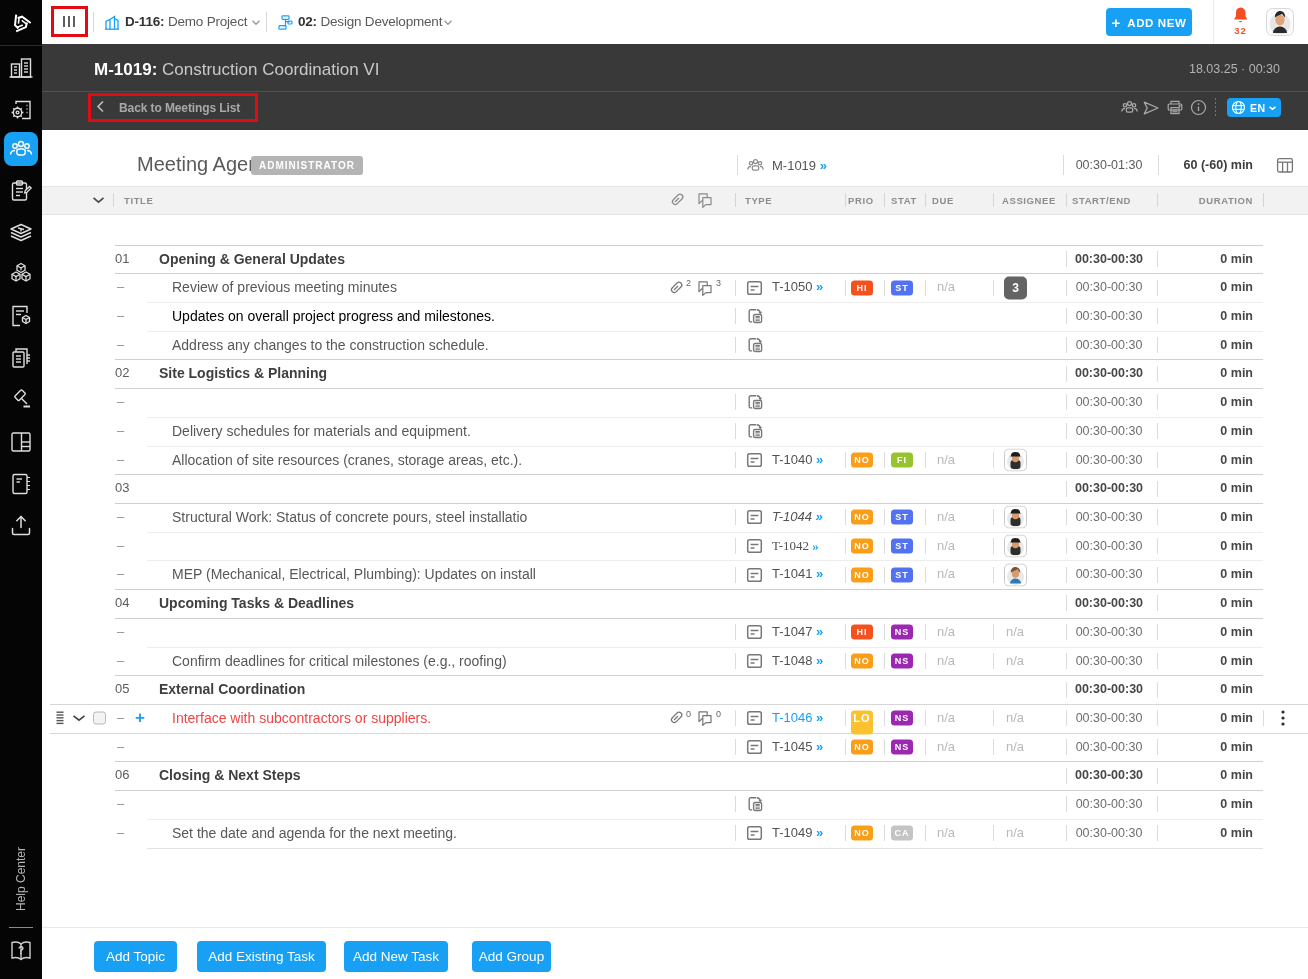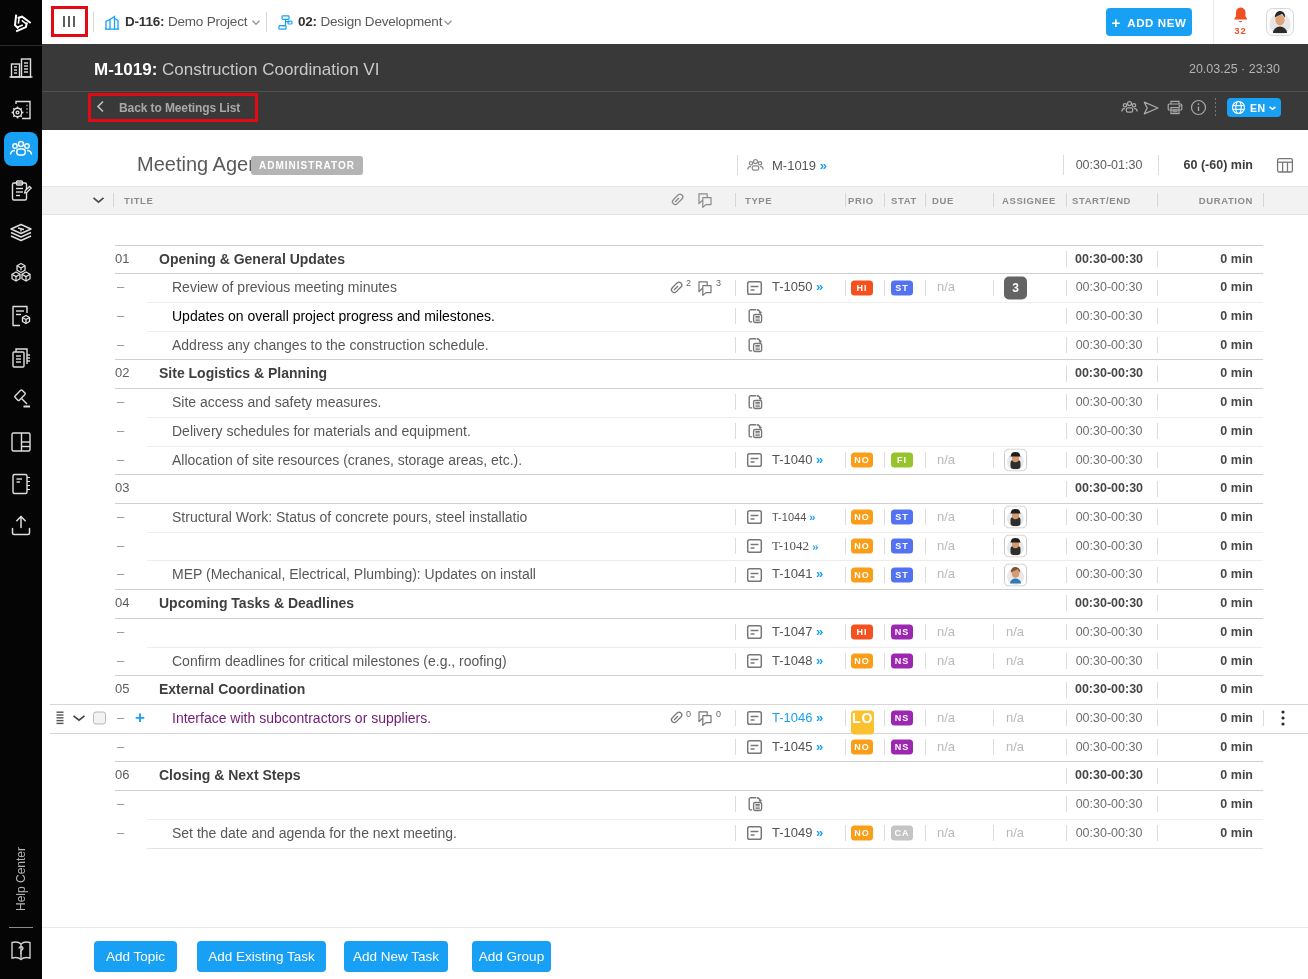--- a/index.html
+++ b/index.html
@@ -57,21 +57,21 @@
 <div style="position:absolute;left:1266px;top:8px;">
     <svg width="28" height="28" viewBox="0 0 28 28" style="">
       <rect x="0.5" y="0.5" width="27" height="27" rx="6" fill="#fbfbfb" stroke="#d8d8d8"></rect>
       <circle cx="14.0" cy="16.0" r="10.5" fill="#e6e6e6"></circle>
       <path d="M7.0 25 a7 6.5 0 0 1 14 0 z" fill="#2a2a2a"></path>
       <ellipse cx="14.0" cy="12" rx="4.6" ry="5.4" fill="#e2a377"></ellipse>
       <path d="M9.0 9.5 c-0.5 -4 2.5 -6.5 5 -6.5 c2.5 0 5.5 2 5 6.5 c-1.6 -1.8 -2.4 -3 -2.8 -3.8 c-1.6 1.2 -5 1.8 -7.2 3.8 z" fill="#262626"></path>
     </svg>
   </div>
 <div style="position:absolute;left:94px;top:60px;font-size:17px;color:#c9c9c9;"><b style="color:#fff;">M-1019:</b> Construction Coordination VI</div>
-<div style="position:absolute;right:28px;top:62px;font-size:12.5px;color:#b3b3b3;">20.03.25 · 23:30</div>
+<div style="position:absolute;right:28px;top:62px;font-size:12.5px;color:#b3b3b3;">18.03.25 · 00:30</div>
 <div style="position:absolute;left:42px;top:91px;width:1266px;height:1px;background:#515151;"></div>
 <div style="position:absolute;left:96px;top:100px;">
     <svg width="9" height="13" viewBox="0 0 9 13" style="">
       <polyline points="7,1.5 2,6.5 7,11.5" fill="none" stroke="#c2c2c2" stroke-width="1.6"></polyline>
     </svg>
   </div>
 <div style="position:absolute;left:119px;top:101px;font-size:12px;font-weight:bold;color:#a8a8a8;letter-spacing:-0.1px;">Back to Meetings List</div>
 <div style="position:absolute;left:88px;top:93px;width:170px;height:29px;border:3px solid #e30b13;"></div>
 <div style="position:absolute;left:1120px;top:98px;">
     <svg width="19" height="19" viewBox="0 0 19 19" style="">
@@ -314,21 +314,20 @@
 <div style="position:absolute;left:0;top:359.4px;width:1308px;height:28.71px;line-height:28.71px;">
     <span style="position:absolute;left:115px;color:#5c5c5c;font-size:13px;">02</span>
     <span style="position:absolute;left:159px;color:#3f3f3f;font-size:14px;font-weight:bold;">Site Logistics &amp; Planning</span>
     <div style="position:absolute;left:1066px;top:50%;transform:translateY(-50%);width:1px;height:16px;background:#dcdcdc;"></div>
     <div style="position:absolute;left:1157px;top:50%;transform:translateY(-50%);width:1px;height:16px;background:#dcdcdc;"></div>
     <span style="position:absolute;left:1063px;width:92px;text-align:center;color:#474747;font-size:12.5px;font-weight:bold;">00:30-00:30</span>
     <span style="position:absolute;right:55px;color:#474747;font-size:12.5px;font-weight:bold;">0 min</span>
   </div>
 <div style="position:absolute;left:0;top:388.1px;width:1308px;height:28.71px;line-height:28.71px;">
     <span style="position:absolute;left:117px;color:#8f8f8f;font-size:13px;">–</span>
-    <span style="position:absolute;left:172px;color:#585858;font-size:14px;">Site access and safety measures.</span>
     <div style="position:absolute;left:735px;top:50%;transform:translateY(-50%);width:1px;height:16px;background:#dcdcdc;"></div>
     <span style="position:absolute;left:747px;top:50%;transform:translateY(-50%);height:17px;">
       <svg width="17" height="17" viewBox="0 0 17 17" style="">
         <path d="M9.2 2.2 H3.8 a1.6 1.6 0 0 0 -1.6 1.6 v9 a1.6 1.6 0 0 0 1.6 1.6 h1.4" fill="none" stroke="#777" stroke-width="1.4"></path>
         <path d="M9.8 2.2 c2.2 0.2 3.3 1.2 3.5 3.2" fill="none" stroke="#777" stroke-width="1.4"></path>
         <path d="M12.1 4.6 l1.2 1.2 1.2-1.4" fill="none" stroke="#777" stroke-width="1.2"></path>
         <rect x="6.6" y="7" width="8" height="8" rx="1.4" fill="#fff" stroke="#777" stroke-width="1.4"></rect>
         <line x1="8.4" y1="9.4" x2="12.8" y2="9.4" stroke="#777" stroke-width="1.6"></line>
         <line x1="8.4" y1="11.6" x2="12.8" y2="11.6" stroke="#777" stroke-width="1"></line>
         <line x1="8.4" y1="13.2" x2="12.8" y2="13.2" stroke="#777" stroke-width="1"></line>
@@ -407,21 +406,21 @@
     <span style="position:absolute;left:117px;color:#8f8f8f;font-size:13px;">–</span>
     <span style="position:absolute;left:172px;color:#585858;font-size:14px;">Structural Work: Status of concrete pours, steel installatio</span>
     <div style="position:absolute;left:735px;top:50%;transform:translateY(-50%);width:1px;height:16px;background:#dcdcdc;"></div>
     <span style="position:absolute;left:746px;top:50%;transform:translateY(-50%);height:17px;">
       <svg width="17" height="17" viewBox="0 0 17 17" style="">
         <rect x="1.7" y="2.2" width="13.6" height="12.6" rx="1.8" fill="none" stroke="#777" stroke-width="1.5"></rect>
         <line x1="4.6" y1="7" x2="12.4" y2="7" stroke="#777" stroke-width="1.5"></line>
         <line x1="4.6" y1="10.6" x2="8.5" y2="10.6" stroke="#777" stroke-width="1.5"></line>
       </svg>
     </span>
-    <span style="position:absolute;left:772px;color:#525252;font-size:11px;font-weight:500;">T-1044 <span style="color:#18a0f5;font-weight:bold;">»</span></span>
+    <span style="position:absolute;left:772px;color:#525252;font-size:13px;font-weight:500;font-style:italic;">T-1044 <span style="color:#18a0f5;font-weight:bold;">»</span></span>
     <div style="position:absolute;left:845px;top:50%;transform:translateY(-50%);width:1px;height:16px;background:#dcdcdc;"></div>
     <span style="position:absolute;left:851px;top:50%;transform:translateY(-50%);height:15px;">
       <span style="display:block;min-width:22px;height:15px;line-height:15px;background:#fa9e17;color:#fff;font-size:9px;font-weight:bold;letter-spacing:1px;text-align:center;border-radius:3.5px;padding:0 1px;vertical-align:middle;">NO</span>
     </span>
     <div style="position:absolute;left:884px;top:50%;transform:translateY(-50%);width:1px;height:16px;background:#dcdcdc;"></div>
     <span style="position:absolute;left:891px;top:50%;transform:translateY(-50%);height:15px;">
       <span style="display:block;min-width:22px;height:15px;line-height:15px;background:#5272f2;color:#fff;font-size:9px;font-weight:bold;letter-spacing:1px;text-align:center;border-radius:3.5px;padding:0 1px;vertical-align:middle;">ST</span>
     </span>
     <div style="position:absolute;left:925px;top:50%;transform:translateY(-50%);width:1px;height:16px;background:#dcdcdc;"></div>
     <span style="position:absolute;left:937px;color:#b9b9b9;font-size:13px;">n/a</span>
@@ -605,21 +604,21 @@
     <span style="position:absolute;left:135px;color:#18a0f5;font-size:17px;font-weight:bold;line-height:28.714px;top:0;">+</span>
     <div style="position:absolute;left:1263px;top:50%;transform:translateY(-50%);width:1px;height:16px;background:#dcdcdc;"></div>
     <span style="position:absolute;left:1280px;top:50%;transform:translateY(-50%);height:18px;">
       <svg width="6" height="18" viewBox="0 0 6 18" style="">
         <circle cx="3" cy="3" r="1.6" fill="#2b2b2b"></circle>
         <circle cx="3" cy="9" r="1.6" fill="#2b2b2b"></circle>
         <circle cx="3" cy="15" r="1.6" fill="#2b2b2b"></circle>
       </svg>
     </span>
     <span style="position:absolute;left:117px;color:#8f8f8f;font-size:13px;">–</span>
-    <span style="position:absolute;left:172px;color:#701a75;font-size:14px;">Interface with subcontractors or suppliers.</span>
+    <span style="position:absolute;left:172px;color:#ef4444;font-size:14px;">Interface with subcontractors or suppliers.</span>
     <span style="position:absolute;left:668px;top:50%;transform:translateY(-50%);height:16px;">
       <svg width="16" height="16" viewBox="0 0 16 16" style="">
         <g transform="rotate(45 8 8)" fill="none" stroke="#777" stroke-width="1.25">
           <path d="M10.8 4.2 v6.2 a2.8 2.8 0 0 1 -5.6 0 V3.8 a2.8 2.8 0 0 1 5.6 0 v0.4"></path>
           <path d="M8 5.2 v5.6"></path>
         </g>
       </svg>
     </span>
     <span style="position:absolute;left:686px;top:6px;color:#666;font-size:9px;line-height:9px;">0</span>
     <span style="position:absolute;left:697px;top:50%;transform:translateY(-50%);height:16px;">
@@ -633,21 +632,21 @@
     <span style="position:absolute;left:746px;top:50%;transform:translateY(-50%);height:17px;">
       <svg width="17" height="17" viewBox="0 0 17 17" style="">
         <rect x="1.7" y="2.2" width="13.6" height="12.6" rx="1.8" fill="none" stroke="#777" stroke-width="1.5"></rect>
         <line x1="4.6" y1="7" x2="12.4" y2="7" stroke="#777" stroke-width="1.5"></line>
         <line x1="4.6" y1="10.6" x2="8.5" y2="10.6" stroke="#777" stroke-width="1.5"></line>
       </svg>
     </span>
     <span style="position:absolute;left:772px;color:#18a0f5;font-size:13px;font-weight:500;">T-1046 <span style="color:#18a0f5;font-weight:bold;">»</span></span>
     <div style="position:absolute;left:845px;top:50%;transform:translateY(-50%);width:1px;height:16px;background:#dcdcdc;"></div>
     <span style="position:absolute;left:851px;top:50%;transform:translateY(-50%);height:15px;">
-      <span style="display:block;min-width:22px;height:24px;line-height:15px;background:#fbc12e;color:#fff;font-size:14px;font-weight:bold;letter-spacing:1px;text-align:center;border-radius:3.5px;padding:0 1px;vertical-align:middle;">LO</span>
+      <span style="display:block;min-width:22px;height:24px;line-height:15px;background:#fbc12e;color:#fff;font-size:11px;font-weight:bold;letter-spacing:1px;text-align:center;border-radius:3.5px;padding:0 1px;vertical-align:middle;">LO</span>
     </span>
     <div style="position:absolute;left:884px;top:50%;transform:translateY(-50%);width:1px;height:16px;background:#dcdcdc;"></div>
     <span style="position:absolute;left:891px;top:50%;transform:translateY(-50%);height:15px;">
       <span style="display:block;min-width:22px;height:15px;line-height:15px;background:#9c27b0;color:#fff;font-size:9px;font-weight:bold;letter-spacing:1px;text-align:center;border-radius:3.5px;padding:0 1px;vertical-align:middle;">NS</span>
     </span>
     <div style="position:absolute;left:925px;top:50%;transform:translateY(-50%);width:1px;height:16px;background:#dcdcdc;"></div>
     <span style="position:absolute;left:937px;color:#b9b9b9;font-size:13px;">n/a</span>
     <div style="position:absolute;left:993px;top:50%;transform:translateY(-50%);width:1px;height:16px;background:#dcdcdc;"></div>
     <span style="position:absolute;left:1006px;color:#b9b9b9;font-size:13px;">n/a</span>
     <div style="position:absolute;left:1066px;top:50%;transform:translateY(-50%);width:1px;height:16px;background:#dcdcdc;"></div>

